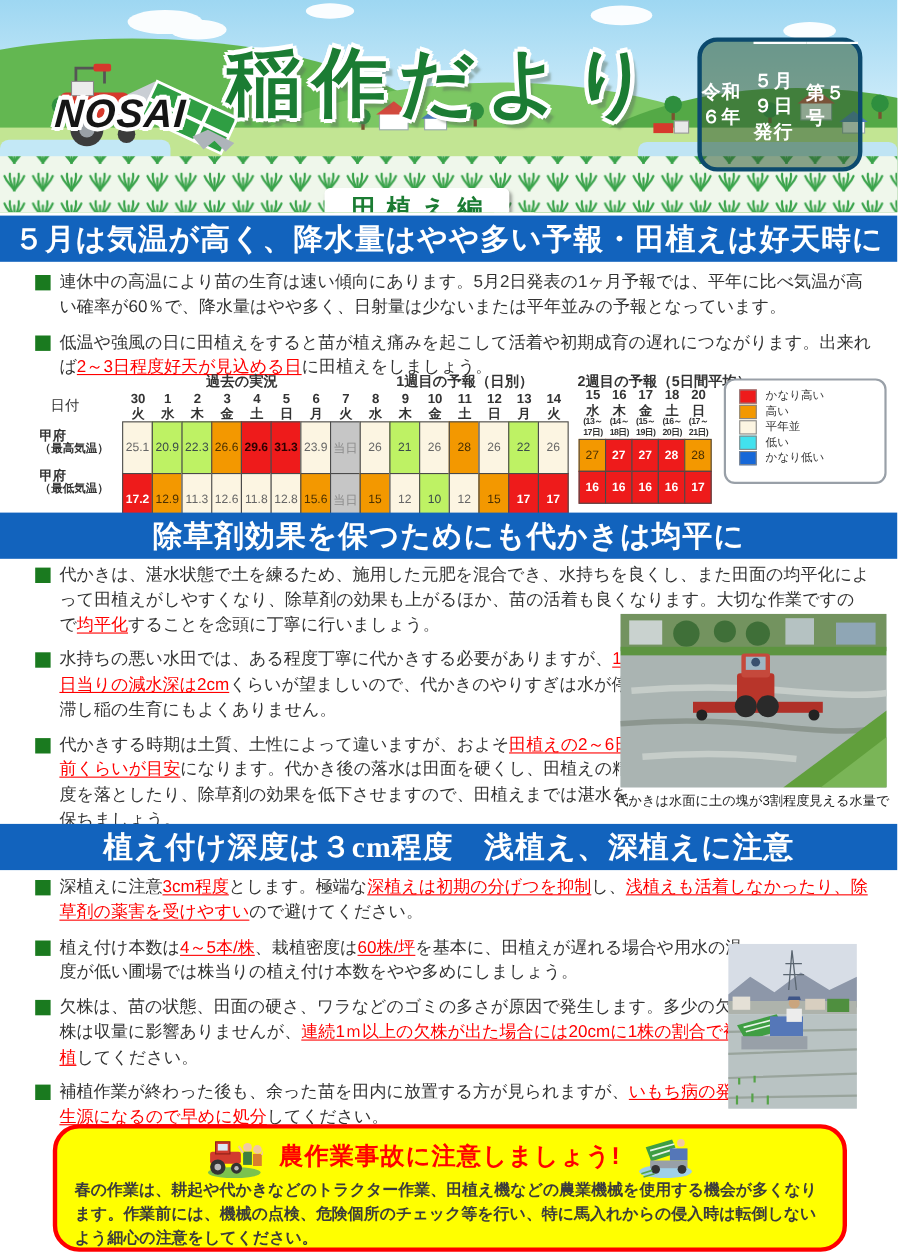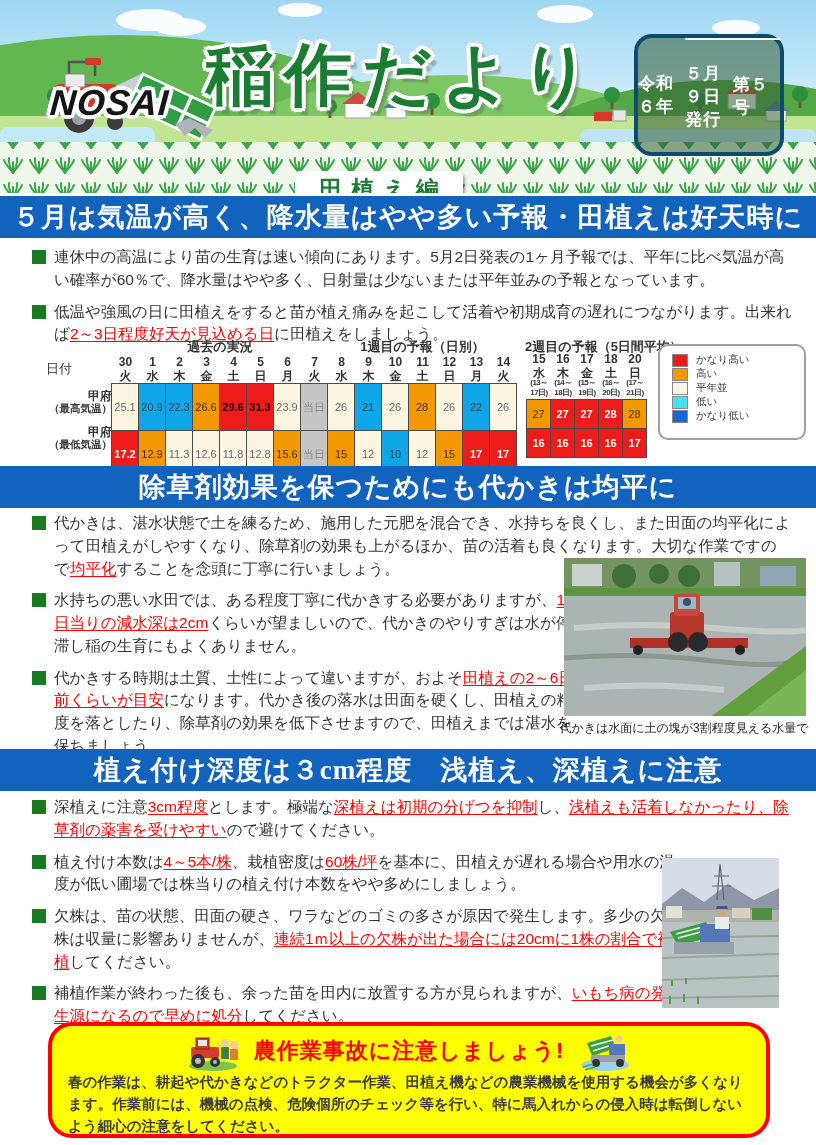--- a/index.html
+++ b/index.html
@@ -41,32 +41,32 @@
   .red-u{color:#ff0000;text-decoration:underline;text-underline-offset:2px;}
   .narrow1{width:522px;}  .narrow2{width:622px;}
 
   
   .wt{position:absolute;left:36px;top:338px;width:780px;height:124px;color:#333;}
   .wt-group{position:absolute;top:0;height:16px;font-size:13px;font-weight:700;text-align:center;white-space:nowrap;}
   #wtg1{left:76px;width:216px;} #wtg2{left:292px;width:189px;} #wtg3{left:478px;width:180px;}
   .wt-main{position:absolute;left:0;top:16px;display:flex;}
   .wt-left{width:76px;display:flex;flex-direction:column;}
   .wt-datelabel{height:30px;display:flex;align-items:center;font-size:13px;font-weight:400;padding-left:10px;box-sizing:border-box;}
-  .wt-rowlabel{height:36px;display:flex;flex-direction:column;align-items:flex-end;justify-content:center;font-weight:700;line-height:1.1;}
+  .wt-rowlabel{height:36px;display:flex;flex-direction:column;align-items:flex-start;justify-content:center;font-weight:700;line-height:1.1;}
   .wt-rowlabel .l1{font-size:12px;} .wt-rowlabel .l2{font-size:10.5px;}
   .wcol{width:27px;display:flex;flex-direction:column;text-align:center;}
   .wdh{height:30px;font-size:12px;font-weight:700;line-height:1.2;display:flex;flex-direction:column;justify-content:center;}
   .wcell{height:48px;display:flex;align-items:center;justify-content:center;font-size:11px;
          border:1px solid #4a4a4a;margin:-1px 0 0 -1px;box-sizing:border-box;background:#fcf5e2;}
   .wt-week2{position:absolute;left:491px;top:16px;display:flex;}
   .wcol2{width:24px;display:flex;flex-direction:column;text-align:center;}
   .wcol2 .wdh{height:24px;}
   .wrange{height:22px;font-size:8px;font-weight:700;line-height:1.25;letter-spacing:-0.5px;white-space:nowrap;}
   .wcol2 .wcell{height:30px;font-size:11px;}
-  .c-avg{background:#fcf5e2;color:#666;} .c-low{background:#0ea5e9;color:#3a4a4a;}
+  .c-avg{background:#fcf5e2;color:#666;} .c-low{background:#bef264;color:#3a4a4a;}
   .c-high{background:#f39800;color:#4a3000;} .c-vhigh{background:#ee1b1b;color:#2b0000;}
   .c-today{background:#c6c6c6;color:#8a8a8a;}
   .wb{font-weight:700;} .wwh{color:#fff;}
   .legend{position:absolute;left:622px;top:6px;width:148px;height:96px;box-sizing:border-box;
           border:2px solid #99a0a8;border-radius:10px;background:#fff;padding:7px 0 7px 12px;
           display:flex;flex-direction:column;justify-content:flex-start;}
   .lrow{display:flex;align-items:center;gap:8px;font-size:10.5px;color:#333;}
   .lchip{width:16px;height:13px;border:1px solid #888;box-sizing:border-box;}
 
   

